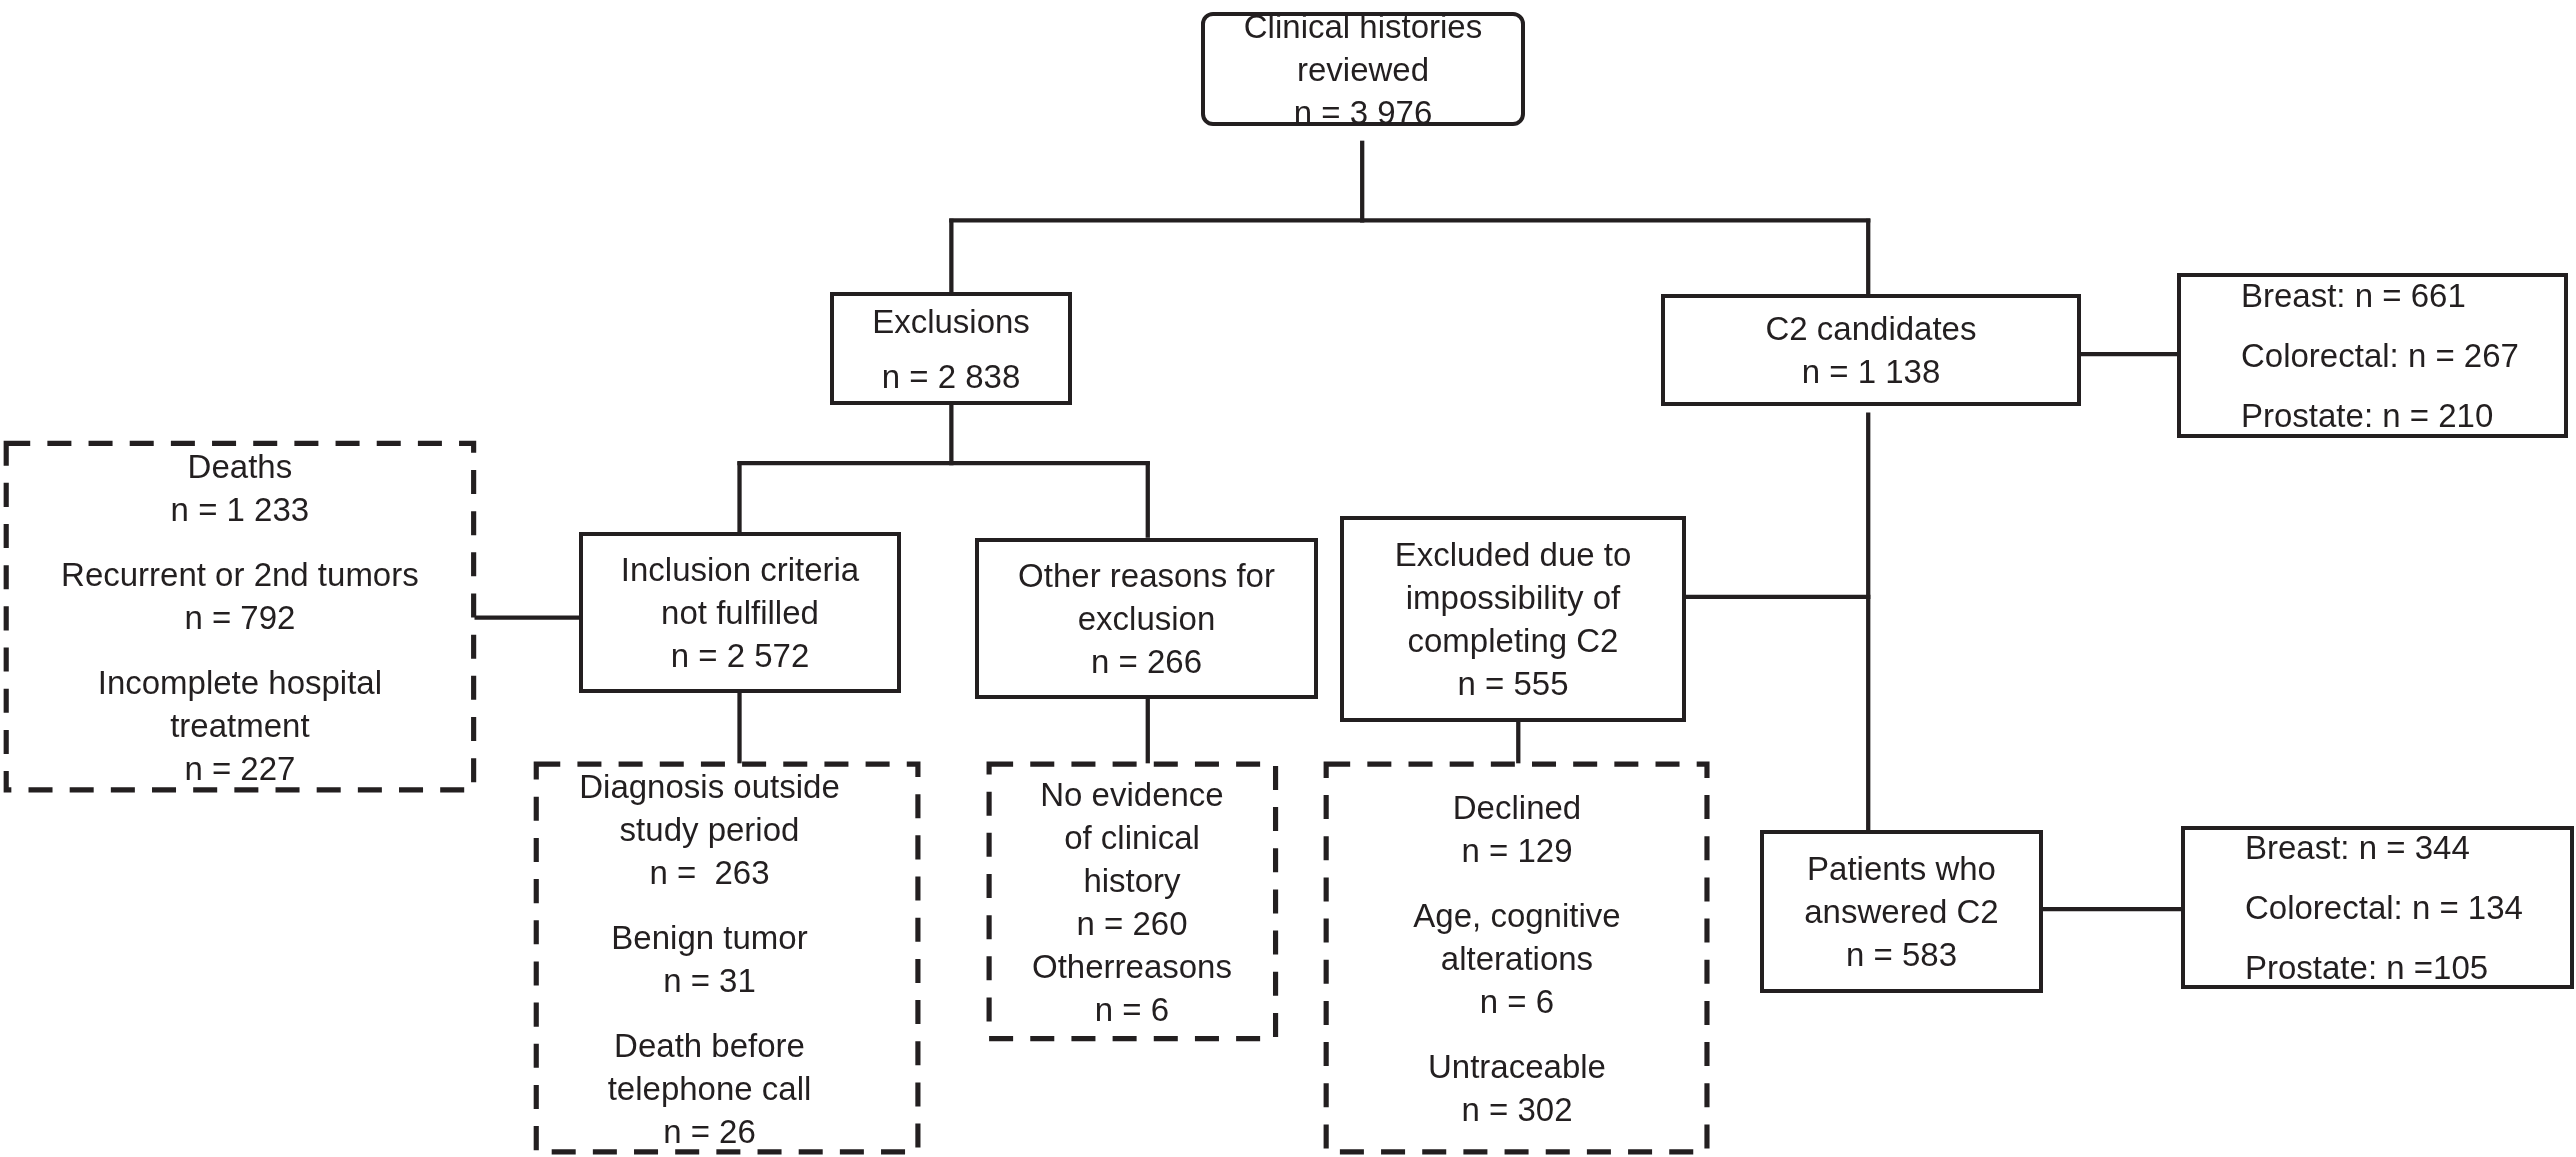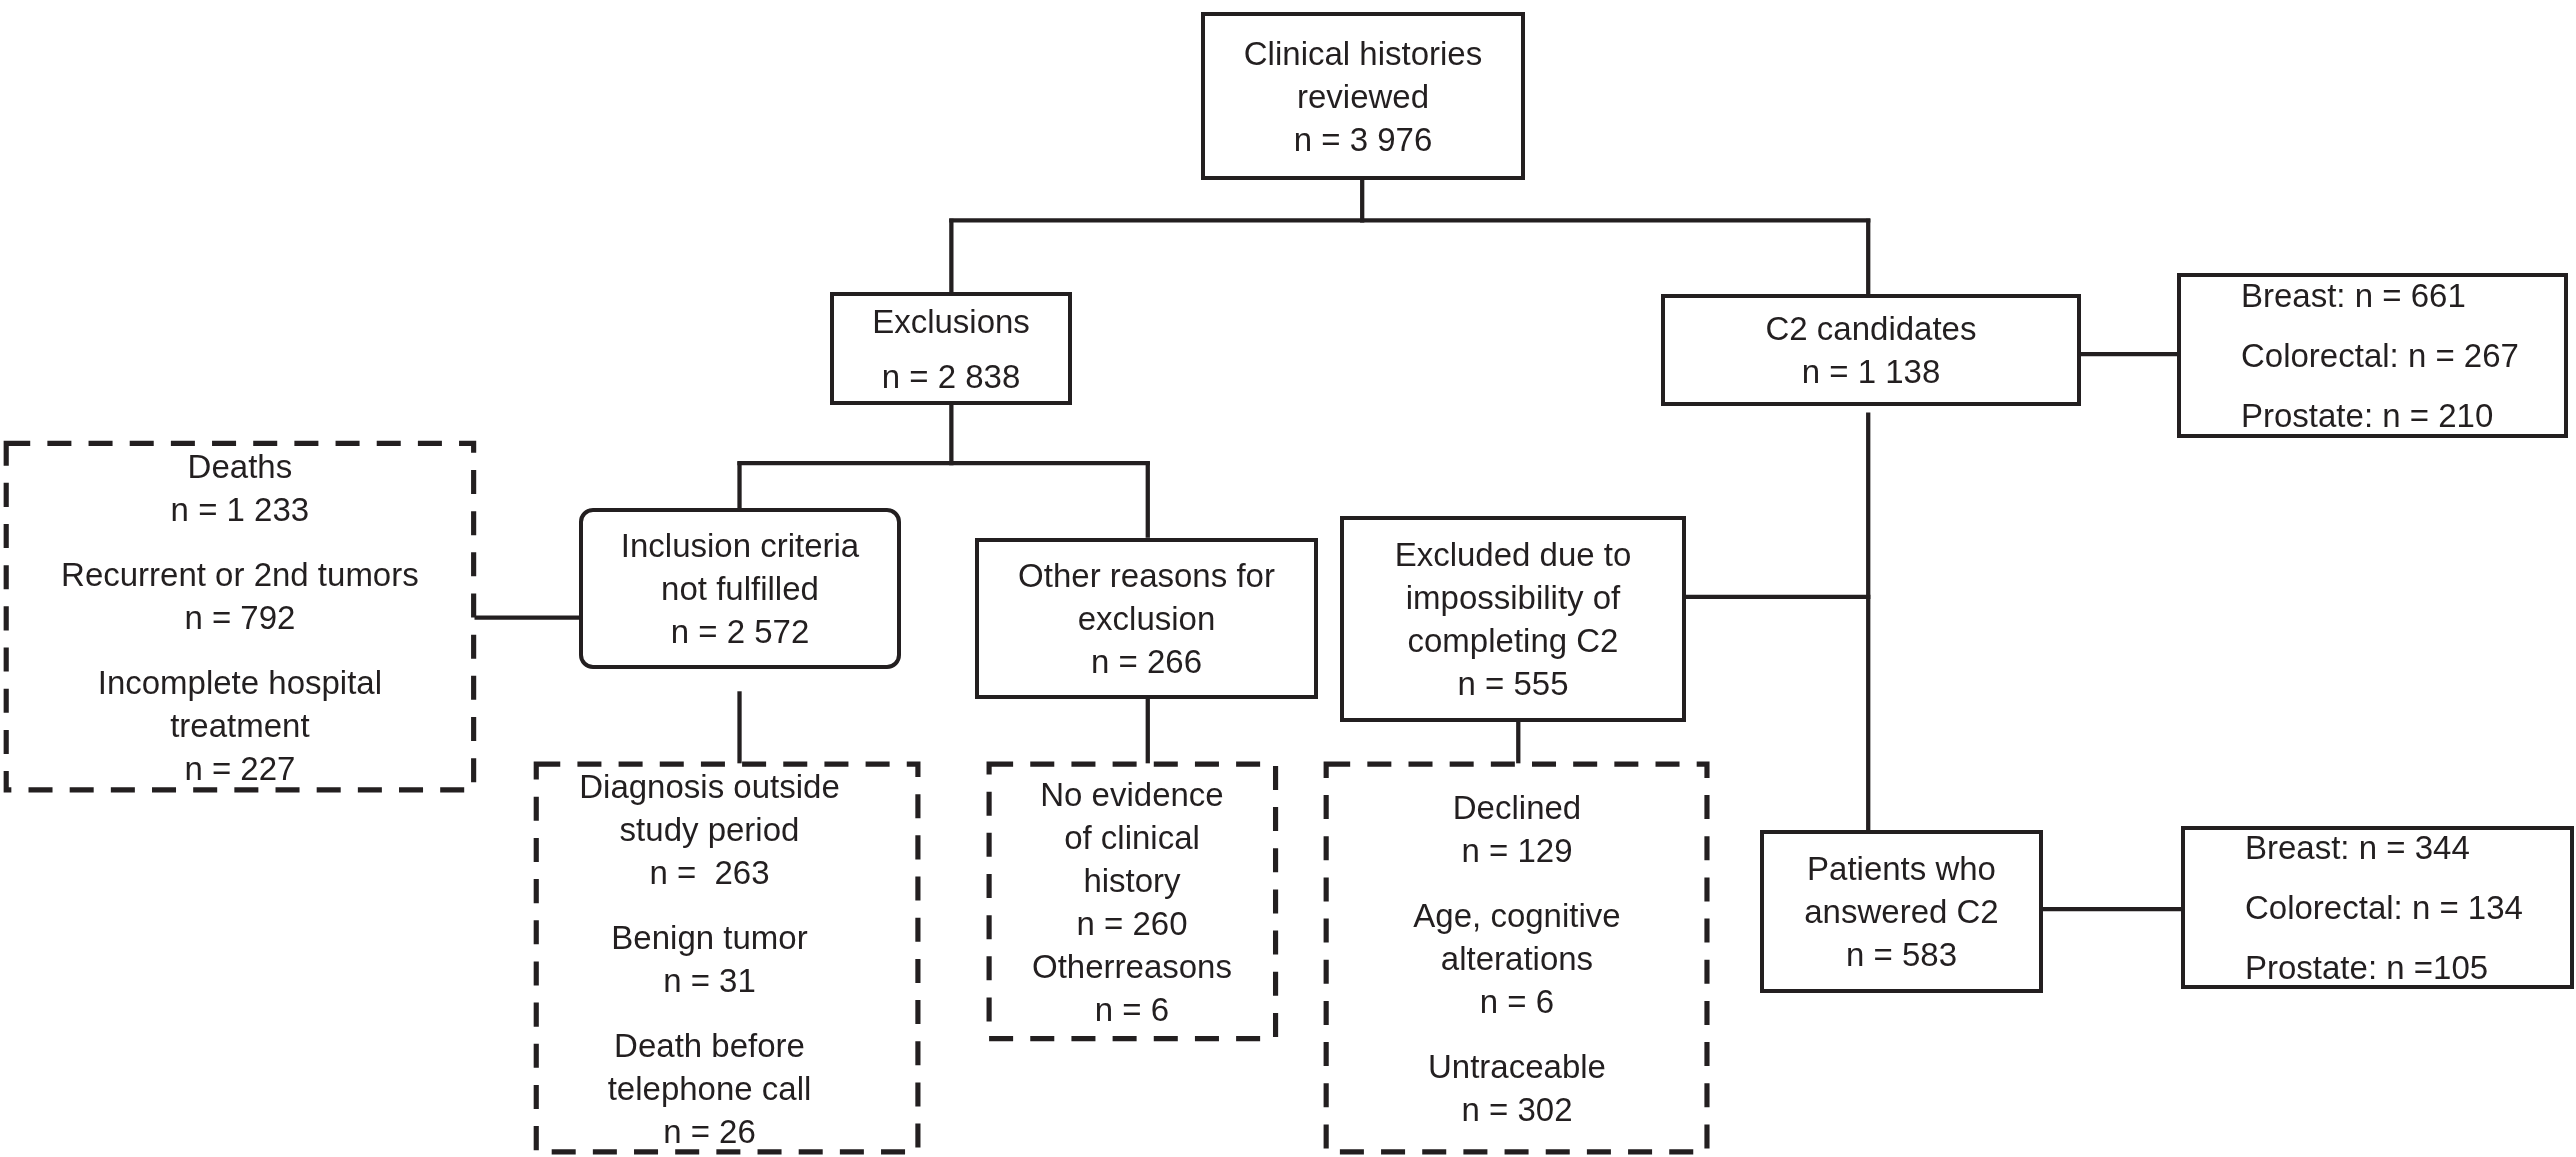--- a/index.html
+++ b/index.html
@@ -65,21 +65,21 @@
       <line x1="2380" y1="1060" x2="2544" y2="1060"></line>
     </g>
     <g stroke="#231f20" stroke-width="6" fill="none" stroke-dasharray="28 20">
       <rect x="7" y="517" width="545" height="404"></rect>
       <rect x="625" y="891" width="445" height="452"></rect>
       <rect x="1153" y="891" width="334" height="320"></rect>
       <rect x="1546" y="891" width="444" height="452"></rect>
     </g>
   </svg>
 
-  <div class="box solid" style="left:1201px;top:12px;width:324px;height:168px;">
+  <div class="box solid" style="left:1201px;top:12px;width:324px;height:114px;border-radius:12px;">
     <div class="line">Clinical histories</div>
     <div class="line">reviewed</div>
     <div class="line">n = 3 976</div>
   </div>
 
   <div class="box solid" style="left:830px;top:292px;width:242px;height:113px;gap:12px;">
     <div class="line">Exclusions</div>
     <div class="line">n = 2 838</div>
   </div>
 
@@ -103,21 +103,21 @@
       <div class="line">Recurrent or 2nd tumors</div>
       <div class="line">n = 792</div>
     </div>
     <div class="group">
       <div class="line">Incomplete hospital</div>
       <div class="line">treatment</div>
       <div class="line">n = 227</div>
     </div>
   </div>
 
-  <div class="box solid" style="left:579px;top:508px;width:322px;height:161px;border-radius:14px;">
+  <div class="box solid" style="left:579px;top:532px;width:322px;height:161px;">
     <div class="line">Inclusion criteria</div>
     <div class="line">not fulfilled</div>
     <div class="line">n = 2 572</div>
   </div>
 
   <div class="box solid" style="left:975px;top:538px;width:343px;height:161px;">
     <div class="line">Other reasons for</div>
     <div class="line">exclusion</div>
     <div class="line">n = 266</div>
   </div>

